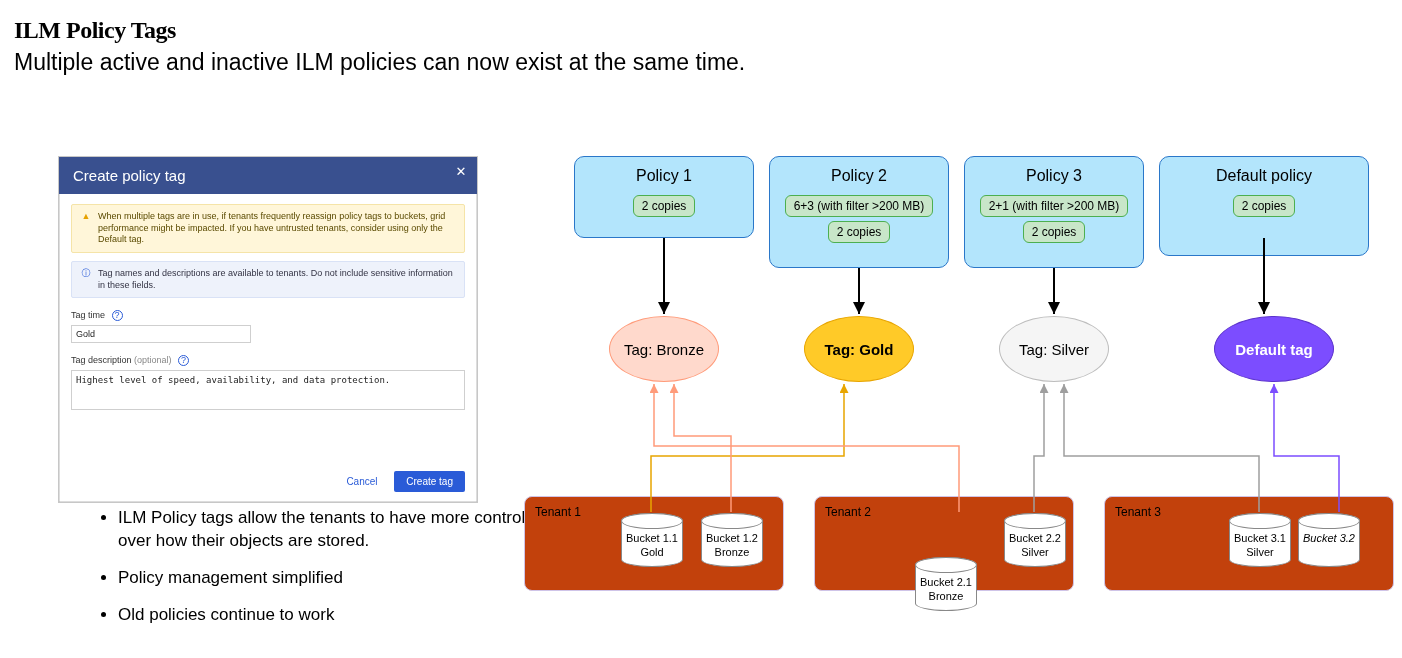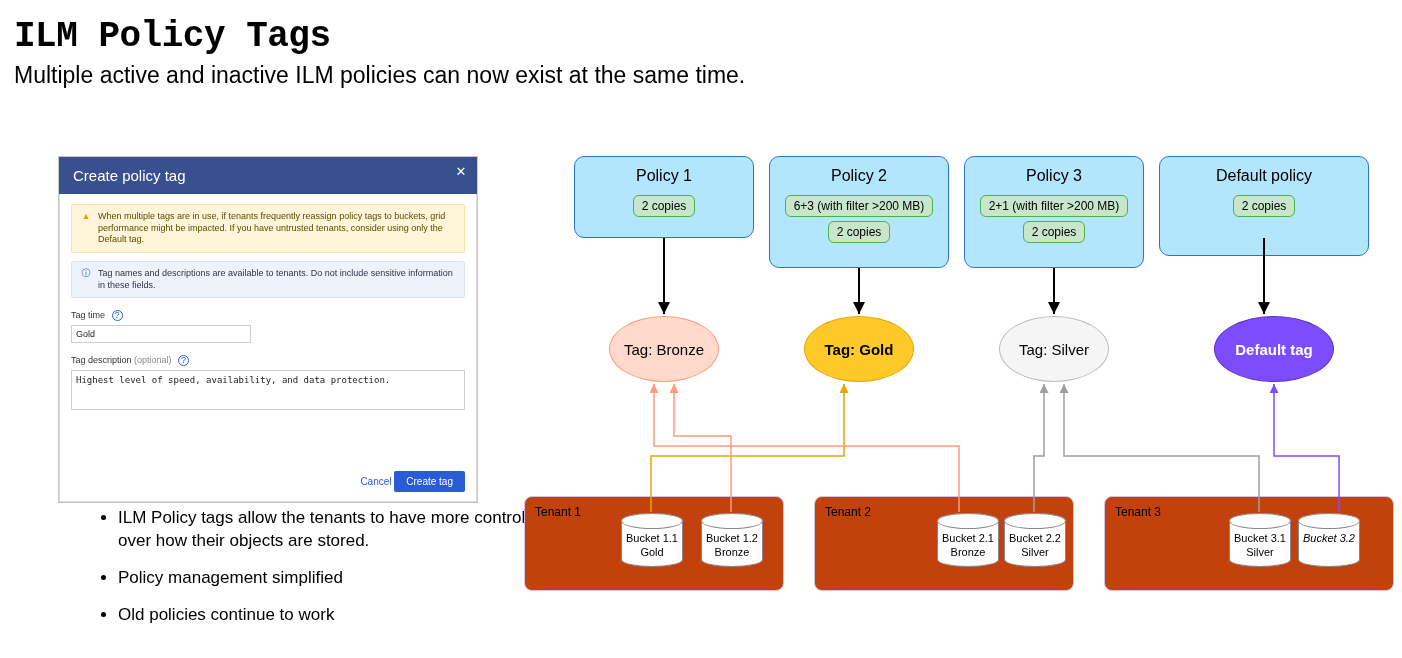--- a/index.html
+++ b/index.html
@@ -11,23 +11,23 @@
     color: #000;
   }
   .slide {
     width: 1402px;
     height: 658px;
     position: relative;
     box-sizing: border-box;
     padding: 18px 14px 0 14px;
   }
   .title {
-    font-family: Liberation Mono, monospace;
+    font-family: Liberation Serif, serif;
     font-weight: 900;
-    font-size: 36px;
+    font-size: 24px;
     line-height: 1.05;
     letter-spacing: -0.5px;
   }
   .subtitle {
     margin-top: 6px;
     font-size: 23px;
     font-weight: 400;
   }
 
   .content {
@@ -125,20 +125,21 @@
     height: 40px;
     border: 1px solid #cfcfcf;
     padding: 4px;
     font-size: 9px;
     color: #222;
     box-sizing: border-box;
     resize: none;
   }
   .btn-cancel {
     color: #2a5bd7;
+    margin-right: 14px;
     cursor: pointer;
   }
   .btn-primary {
     background: #2a5bd7;
     color: #fff;
     padding: 5px 12px;
     border-radius: 2px;
     cursor: pointer;
     display: inline-block;
   }
@@ -255,21 +256,21 @@
   }
   .bucket .txt {
     position: absolute;
     top: 18px; left: 0; right: 0;
     font-size: 11px;
     padding: 0 2px;
   }
 
   .t1 .b1 { left: 92px; }
   .t1 .b2 { left: 172px; }
-  .t2 .b1 { left: 118px; }
+  .t2 .b1 { left: 96px; margin-top: 44px; }
   .t2 .b2 { left: 185px; }
   .t3 .b1 { left: 120px; }
   .t3 .b2 { left: 189px; font-style: italic; }
 
   
   svg.arrows {
     position: absolute;
     top: 0; left: 0;
     width: 820px;
     height: 490px;

